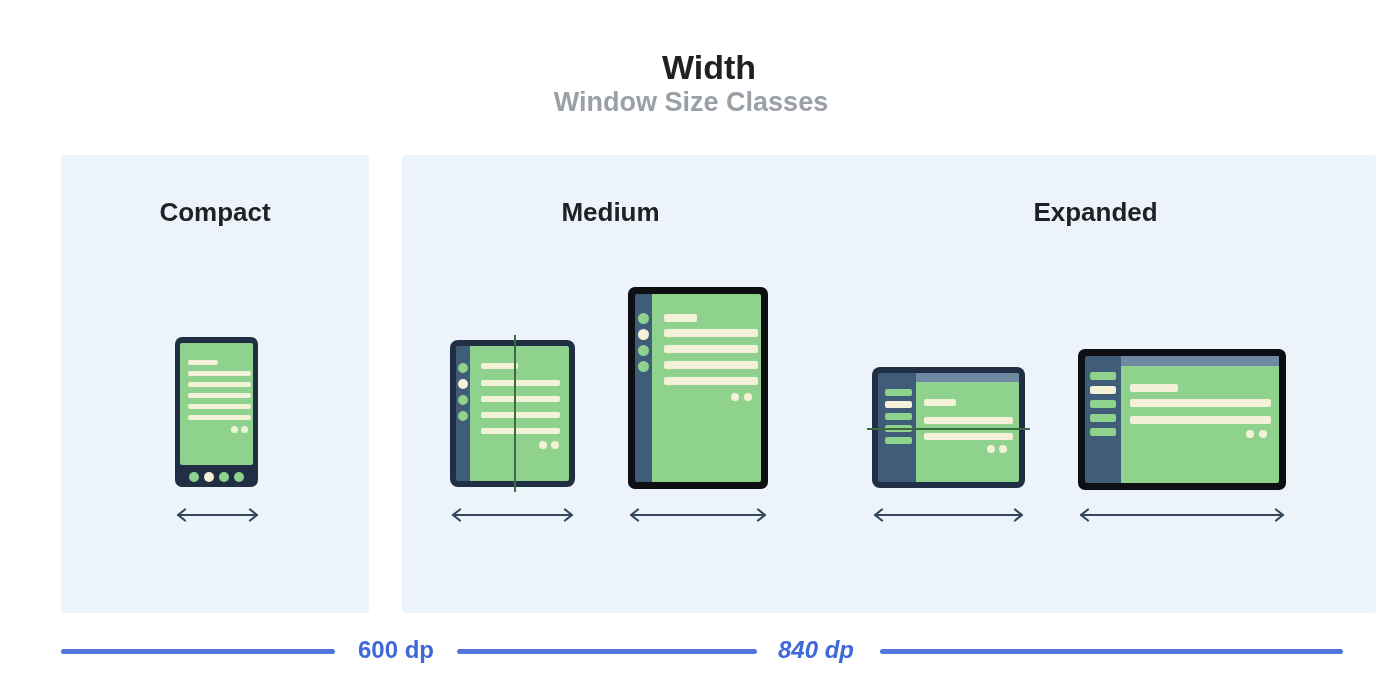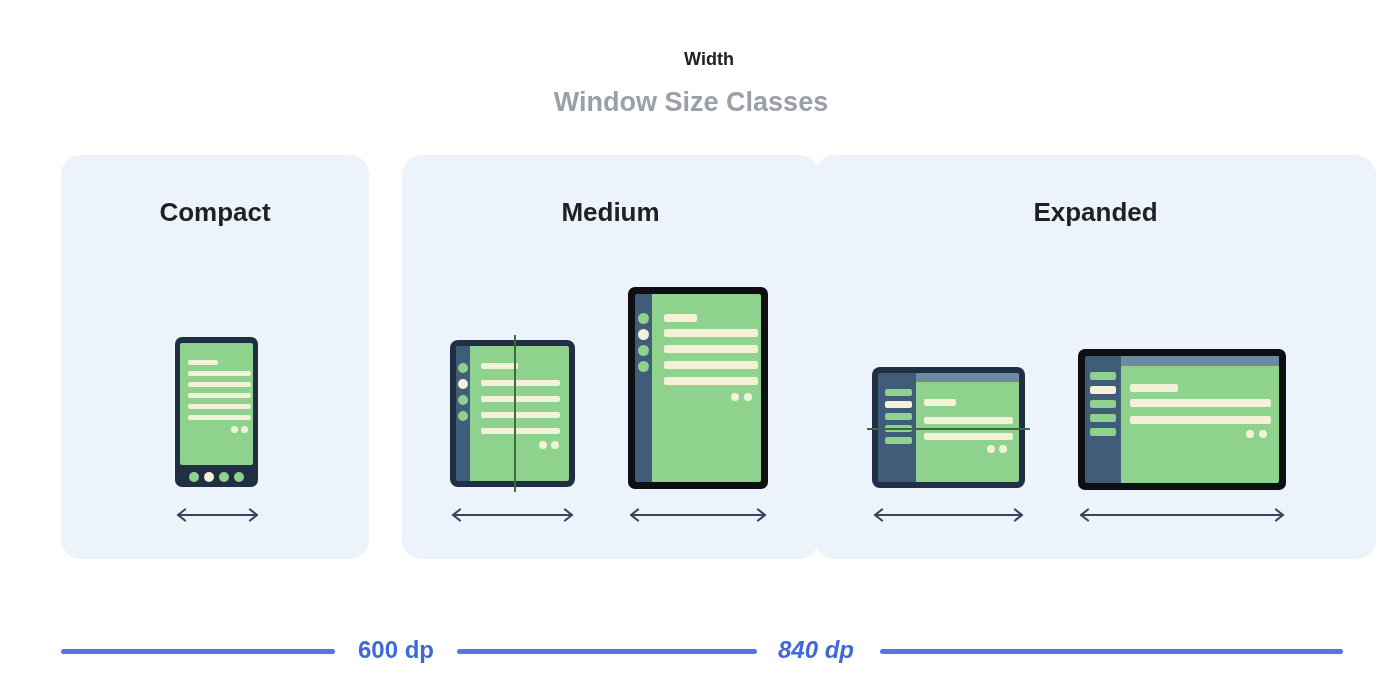--- a/index.html
+++ b/index.html
@@ -7,26 +7,26 @@
     --rail-slate:#3f5c78; --screen-green:#8ed28e; --content-cream:#f3f2d9; --topbar-blue:#6d8aa2;
     --fold-green:#3c6b42; --arrow-navy:#33475f; --scale-blue:#5377e0; --scale-text-blue:#3f68d8;
     --title-dark:#202124; --subtitle-gray:#9aa0a6;
   }
   html,body{margin:0;padding:0;background:var(--page-bg);}
   .canvas{position:relative;width:1382px;height:692px;background:var(--page-bg);
           font-family:"Liberation Sans",sans-serif;overflow:hidden;}
 
   
   .hdr-title{position:absolute;top:50px;left:0;right:0;text-align:center;
-             font-size:18px;font-weight:700;color:var(--title-dark);line-height:1;padding-left:36px;}
+             font-size:34px;font-weight:700;color:var(--title-dark);line-height:1;padding-left:36px;}
   .hdr-sub{position:absolute;top:89px;left:0;right:0;text-align:center;
            font-size:27px;font-weight:700;color:var(--subtitle-gray);line-height:1;}
 
   
-  .panel{position:absolute;top:155px;height:404px;background:var(--panel-bg);border-radius:20px;}
+  .panel{position:absolute;top:155px;height:458px;background:var(--panel-bg);border-radius:4px;}
   .panel.p1{left:61px;width:308px;}
   .panel.p2{left:402px;width:417px;}
   .panel.p3{left:815px;width:533px;padding-left:28px;}
   .plabel{position:absolute;top:44px;left:0;right:0;text-align:center;
           font-size:26px;font-weight:700;color:var(--title-dark);line-height:1;}
 
   
   .device{position:absolute;box-sizing:border-box;}
   .bar{background:var(--content-cream);border-radius:2px;height:5px;}
   .bar.g{background:var(--screen-green);}

